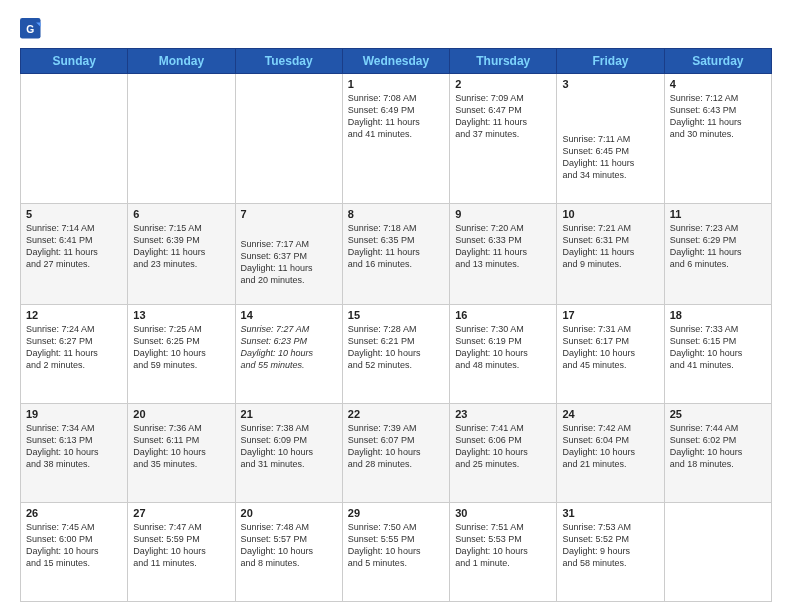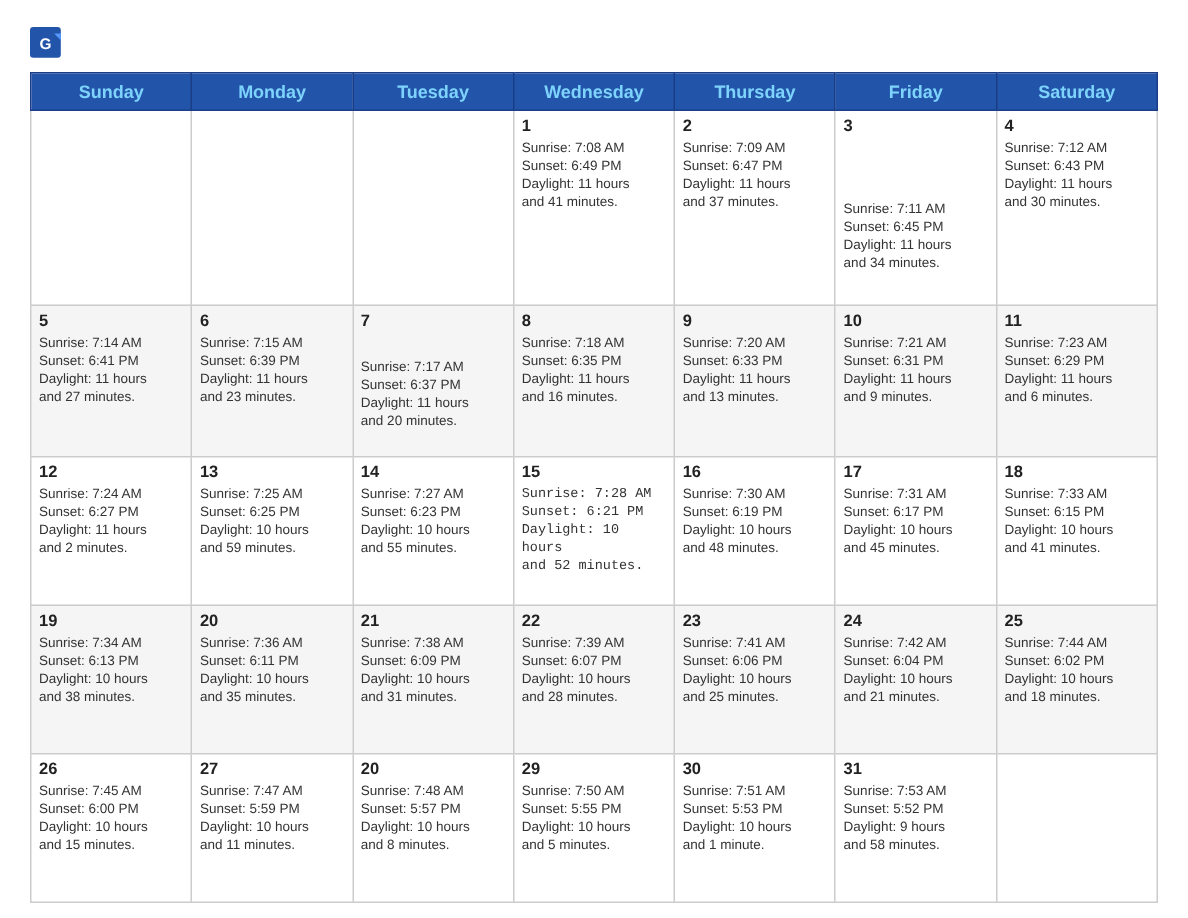--- a/index.html
+++ b/index.html
@@ -223,28 +223,28 @@
           </td>
           <td>
             <span class="day-num">13</span>
             <div class="cell-text" style="white-space: pre-line;">Sunrise: 7:25 AM
 Sunset: 6:25 PM
 Daylight: 10 hours
 and 59 minutes.</div>
           </td>
           <td>
             <span class="day-num">14</span>
-            <div class="cell-text" style="white-space: pre-line;">Sunrise: 7:27 AM
+            <div class="cell-text" style="white-space: pre-line; font-style: italic;">Sunrise: 7:27 AM
 Sunset: 6:23 PM
 Daylight: 10 hours
 and 55 minutes.</div>
           </td>
           <td>
             <span class="day-num">15</span>
-            <div class="cell-text" style="white-space: pre-line; font-family: Liberation Mono, monospace;">Sunrise: 7:28 AM
+            <div class="cell-text" style="white-space: pre-line;">Sunrise: 7:28 AM
 Sunset: 6:21 PM
 Daylight: 10 hours
 and 52 minutes.</div>
           </td>
           <td>
             <span class="day-num">16</span>
             <div class="cell-text" style="white-space: pre-line;">Sunrise: 7:30 AM
 Sunset: 6:19 PM
 Daylight: 10 hours
 and 48 minutes.</div>

